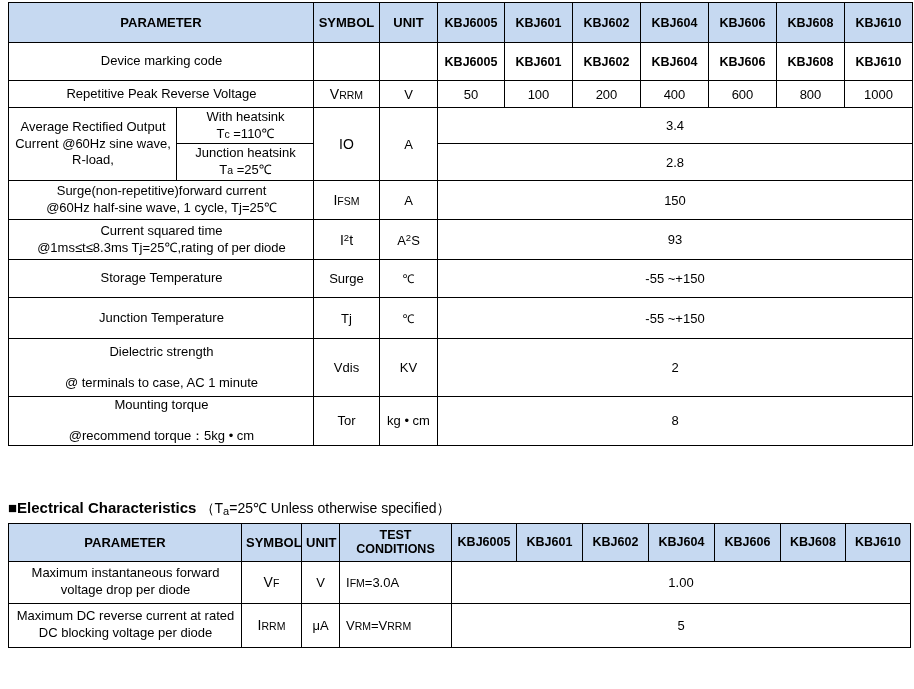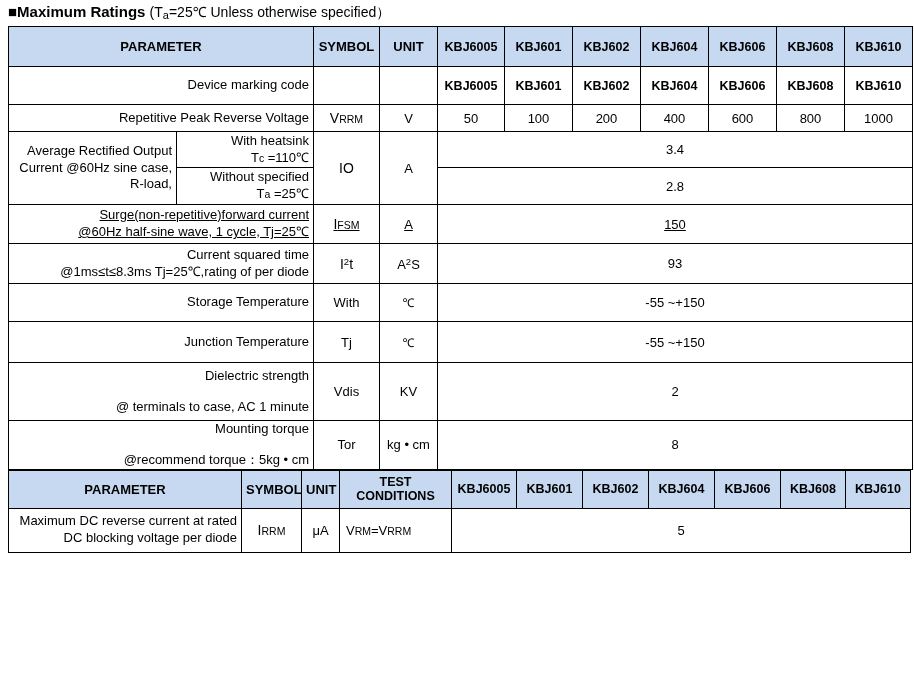--- a/index.html
+++ b/index.html
@@ -6,40 +6,39 @@
   body{width:914px;height:689px;font-family:"Liberation Sans",sans-serif;color:#000;overflow:hidden;}
   .page{padding:2px 0 0 8px;}
   .sec-title{font-size:15px;font-weight:bold;margin:0 0 4px 0;white-space:nowrap;}
   .sec-title .cond{font-weight:normal;font-size:14px;}
   .tsub{font-size:11px;vertical-align:-2px;}
   table{border-collapse:collapse;table-layout:fixed;width:902px;font-size:13px;}
   td,th{border:1px solid #000;padding:0 4px;overflow:hidden;}
   th{background:#c6d9f1;font-size:13px;font-weight:bold;text-align:center;}
   th.model{font-size:12.5px;}
   td{text-align:center;}
-  td.param{text-align:right;padding-left:5px;line-height:1.3;}
+  td.param{text-align:center;padding-left:5px;line-height:1.3;}
   td.model-val{font-weight:bold;font-size:12.5px;}
   .sym{font-size:14px;}
   .ssub{font-size:10.5px;}
   .ssup{font-size:9.5px;vertical-align:4px;}
   .gap2{margin-top:14px;}
   tr.r-head1{height:40px;} tr.r-mark{height:38px;} tr.r-vrrm{height:27px;}
-  tr.r-ioa{height:36px;} tr.r-iob{height:37px;} tr.r-ifsm{height:39px;text-decoration:underline;}
+  tr.r-ioa{height:36px;} tr.r-iob{height:37px;} tr.r-ifsm{height:39px;}
   tr.r-i2t{height:40px;} tr.r-tstg{height:38px;} tr.r-tj{height:41px;}
   tr.r-vdis{height:58px;} tr.r-tor{height:43px;}
   tr.r-head2{height:38px;} tr.r-vf{height:42px;} tr.r-irrm{height:44px;}
   .t2-title{margin-top:52px;margin-bottom:5px;}
   .cond-cell{text-align:left;padding-left:6px;}
 </style>
 </head>
 <body>
 
 <div class="page">
 
-  <div class="sec-title"><span>■</span><span>Maximum Ratings</span> <span class="cond"><span>(T</span><span class="tsub">a</span><span>=25℃ Unless otherwise specified）</span></span></div>
 
   <table>
     <colgroup>
       <col style="width:168px">
         <col style="width:137px">
         <col style="width:66px">
         <col style="width:58px">
       <col style="width:67px">
         <col style="width:68px">
         <col style="width:68px">
@@ -79,45 +78,45 @@
       <td>V</td>
       <td>50</td>
       <td>100</td>
       <td>200</td>
       <td>400</td>
       <td>600</td>
       <td>800</td>
       <td>1000</td>
     </tr>
     <tr class="r-ioa">
-      <td rowspan="2" class="param">Average Rectified Output Current @60Hz sine case, R-load,</td>
+      <td rowspan="2" class="param">Average Rectified Output Current @60Hz sine wave, R-load,</td>
       <td class="param"><span>With heatsink</span><br><span>T</span><span class="ssub">c</span><span> =110℃</span></td>
       <td rowspan="2" class="sym">IO</td>
       <td rowspan="2">A</td>
       <td colspan="7">3.4</td>
     </tr>
     <tr class="r-iob">
-      <td class="param"><span>Without specified</span><br><span>T</span><span class="ssub">a</span><span> =25℃</span></td>
+      <td class="param"><span>Junction heatsink</span><br><span>T</span><span class="ssub">a</span><span> =25℃</span></td>
       <td colspan="7">2.8</td>
     </tr>
     <tr class="r-ifsm">
       <td colspan="2" class="param"><span>Surge(non-repetitive)forward current</span><br><span>@60Hz half-sine wave, 1 cycle,  Tj=25℃</span></td>
       <td class="sym"><span>I</span><span class="ssub">FSM</span></td>
       <td>A</td>
       <td colspan="7">150</td>
     </tr>
     <tr class="r-i2t">
       <td colspan="2" class="param"><span>Current squared time</span><br><span>@1ms≤t≤8.3ms Tj=25℃,rating of per diode</span></td>
       <td class="sym"><span>I</span><span class="ssup">2</span><span>t</span></td>
       <td><span>A</span><span class="ssup">2</span><span>S</span></td>
       <td colspan="7">93</td>
     </tr>
     <tr class="r-tstg">
       <td colspan="2" class="param">Storage Temperature</td>
-      <td>With</td>
+      <td>Surge</td>
       <td style="font-size:12px">℃</td>
       <td colspan="7">-55 ~+150</td>
     </tr>
     <tr class="r-tj">
       <td colspan="2" class="param">Junction Temperature</td>
       <td>Tj</td>
       <td style="font-size:12px">℃</td>
       <td colspan="7">-55 ~+150</td>
     </tr>
     <tr class="r-vdis">
@@ -134,20 +133,21 @@
             <div>Mounting torque</div>
             <div class="gap2">@recommend torque：5kg • cm</div>
           </td>
       <td>Tor</td>
       <td>kg • cm</td>
       <td colspan="7">8</td>
     </tr>
   </tbody>
     </table>
 
+  <div class="sec-title t2-title"><span>■</span><span>Electrical Characteristics</span> <span class="cond"><span>（T</span><span class="tsub">a</span><span>=25℃ Unless otherwise specified）</span></span></div>
 
   <table>
     <colgroup>
       <col style="width:233px">
         <col style="width:60px">
         <col style="width:38px">
         <col style="width:112px">
       <col style="width:65px">
         <col style="width:66px">
         <col style="width:66px">
@@ -163,20 +163,27 @@
       <th>UNIT</th>
       <th style="font-size:12.5px">TEST CONDITIONS</th>
       <th class="model">KBJ6005</th>
       <th class="model">KBJ601</th>
       <th class="model">KBJ602</th>
       <th class="model">KBJ604</th>
       <th class="model">KBJ606</th>
       <th class="model">KBJ608</th>
       <th class="model">KBJ610</th>
     </tr>
+    <tr class="r-vf">
+      <td class="param">Maximum instantaneous forward voltage drop per diode</td>
+      <td class="sym"><span>V</span><span class="ssub">F</span></td>
+      <td>V</td>
+      <td class="cond-cell"><span>I</span><span class="ssub">FM</span><span>=3.0A</span></td>
+      <td colspan="7">1.00</td>
+    </tr>
     <tr class="r-irrm">
       <td class="param">Maximum DC reverse current at rated DC blocking voltage per diode</td>
       <td class="sym"><span>I</span><span class="ssub">RRM</span></td>
       <td>μA</td>
       <td class="cond-cell"><span>V</span><span class="ssub">RM</span><span>=V</span><span class="ssub">RRM</span></td>
       <td colspan="7">5</td>
     </tr>
   </tbody>
     </table>
 

